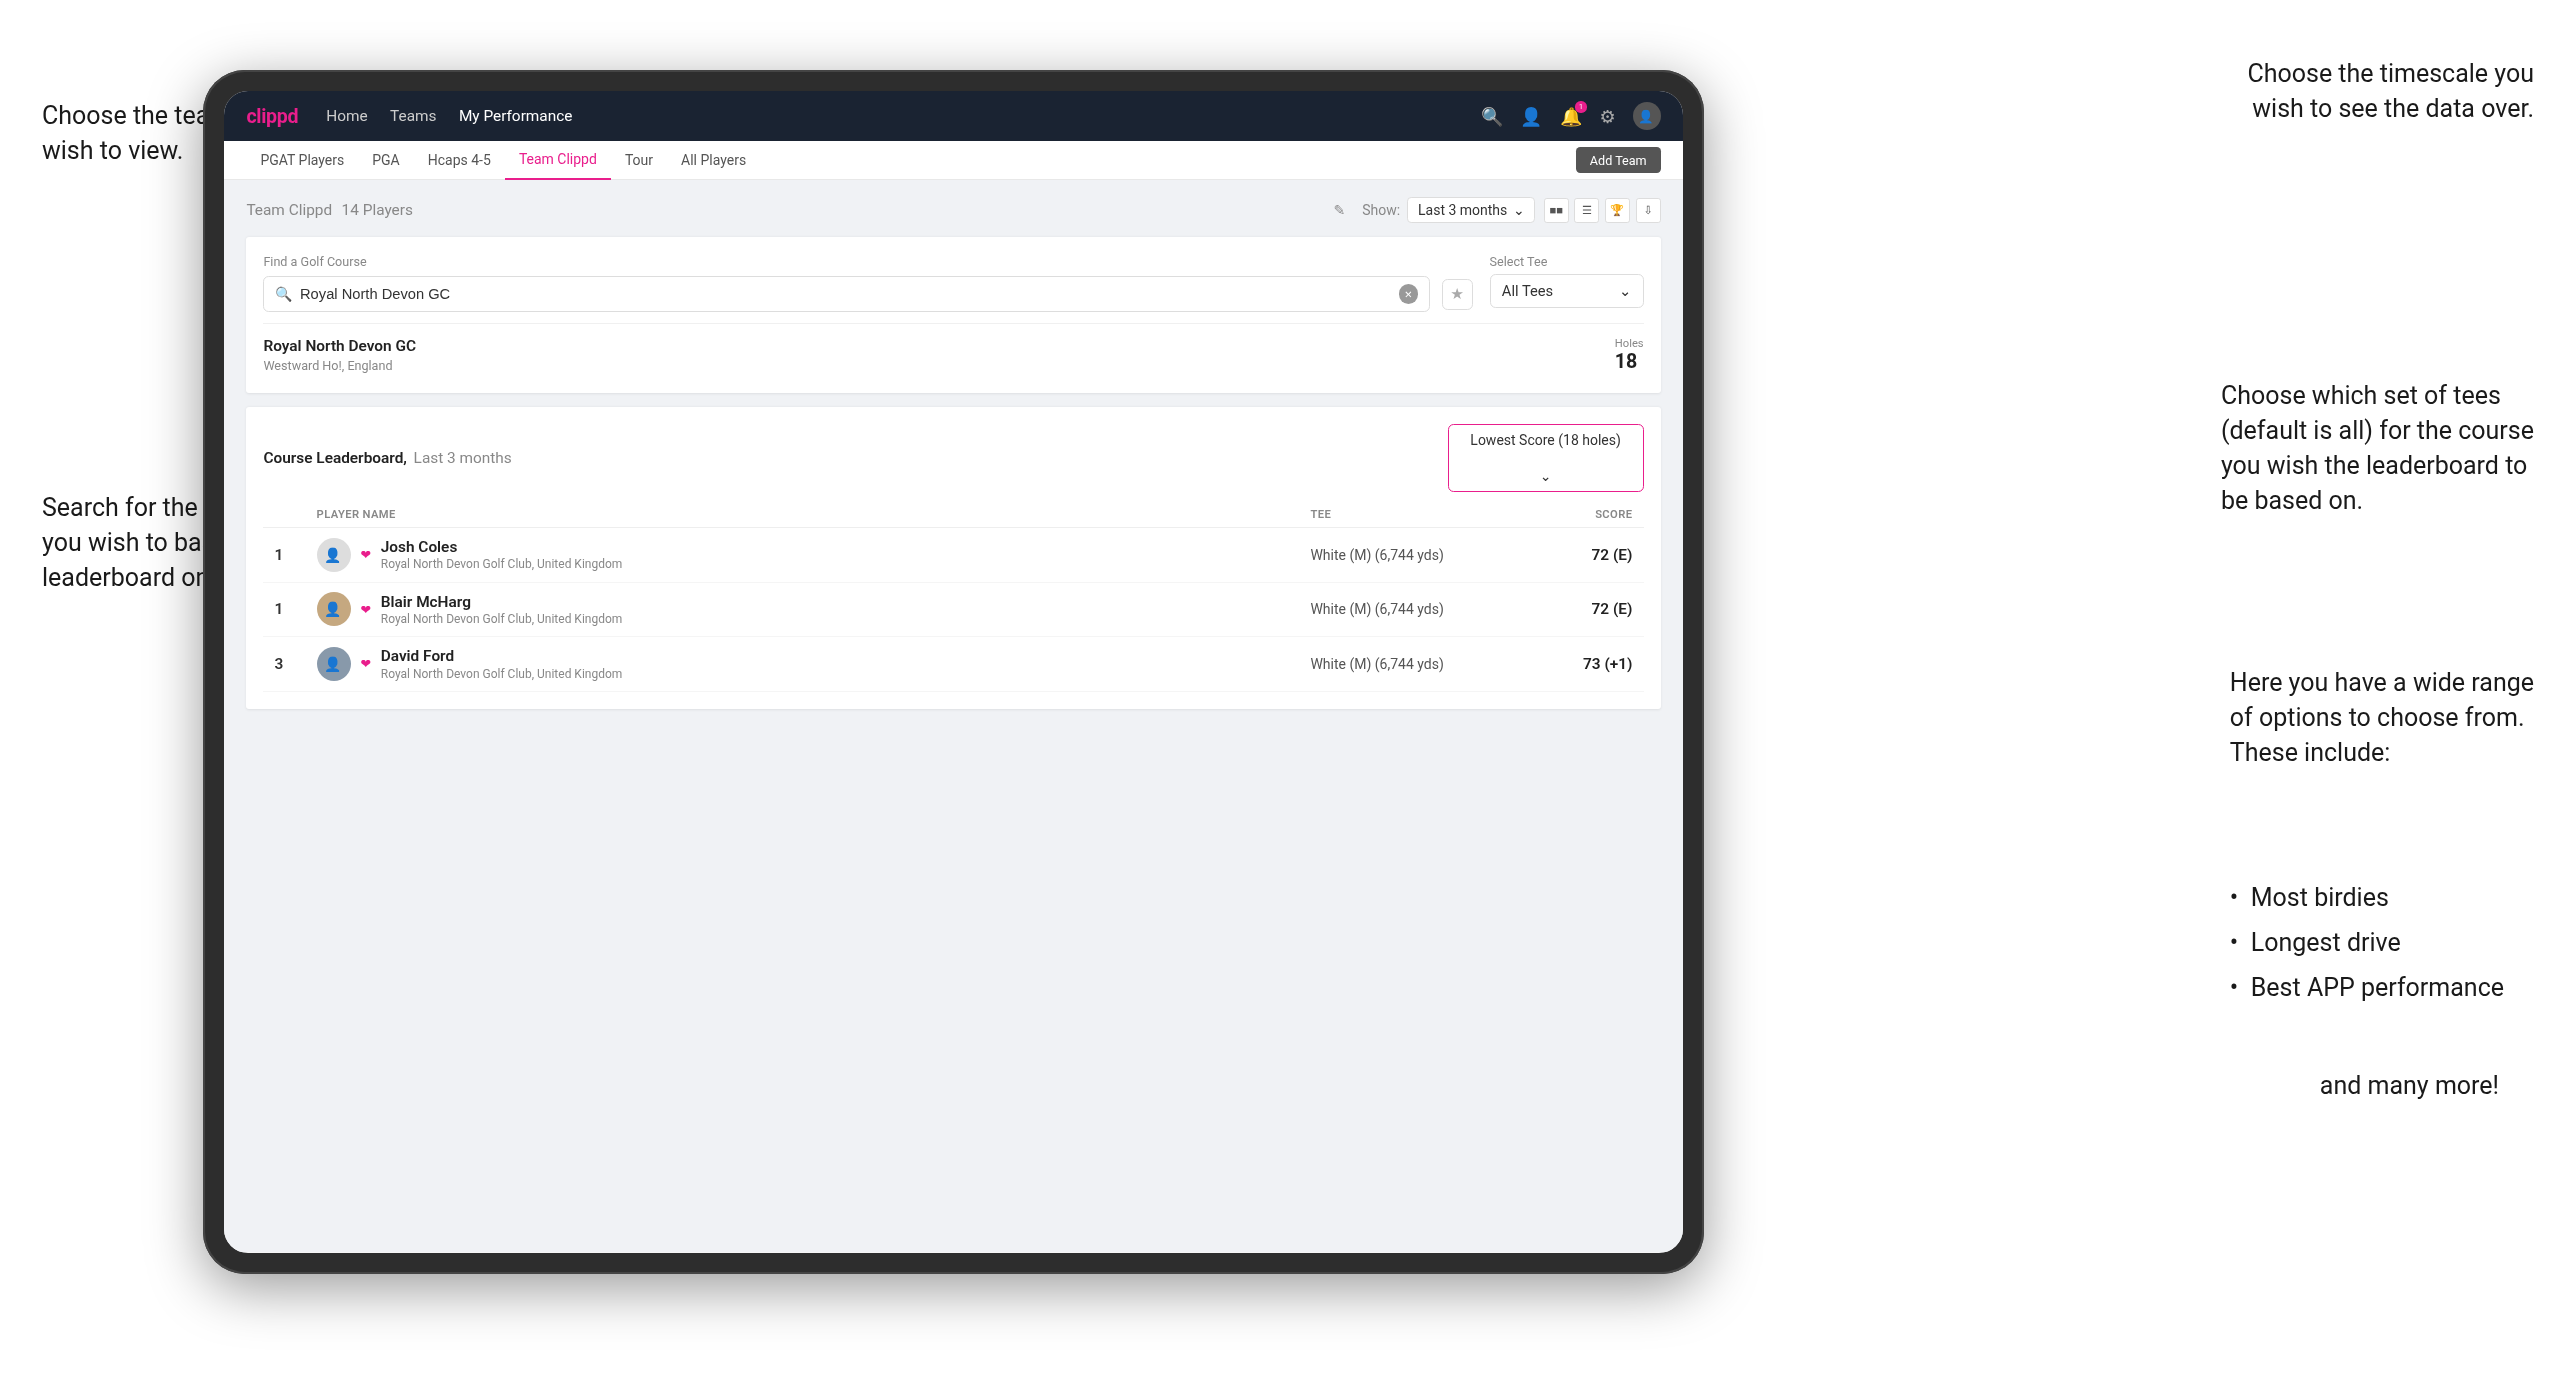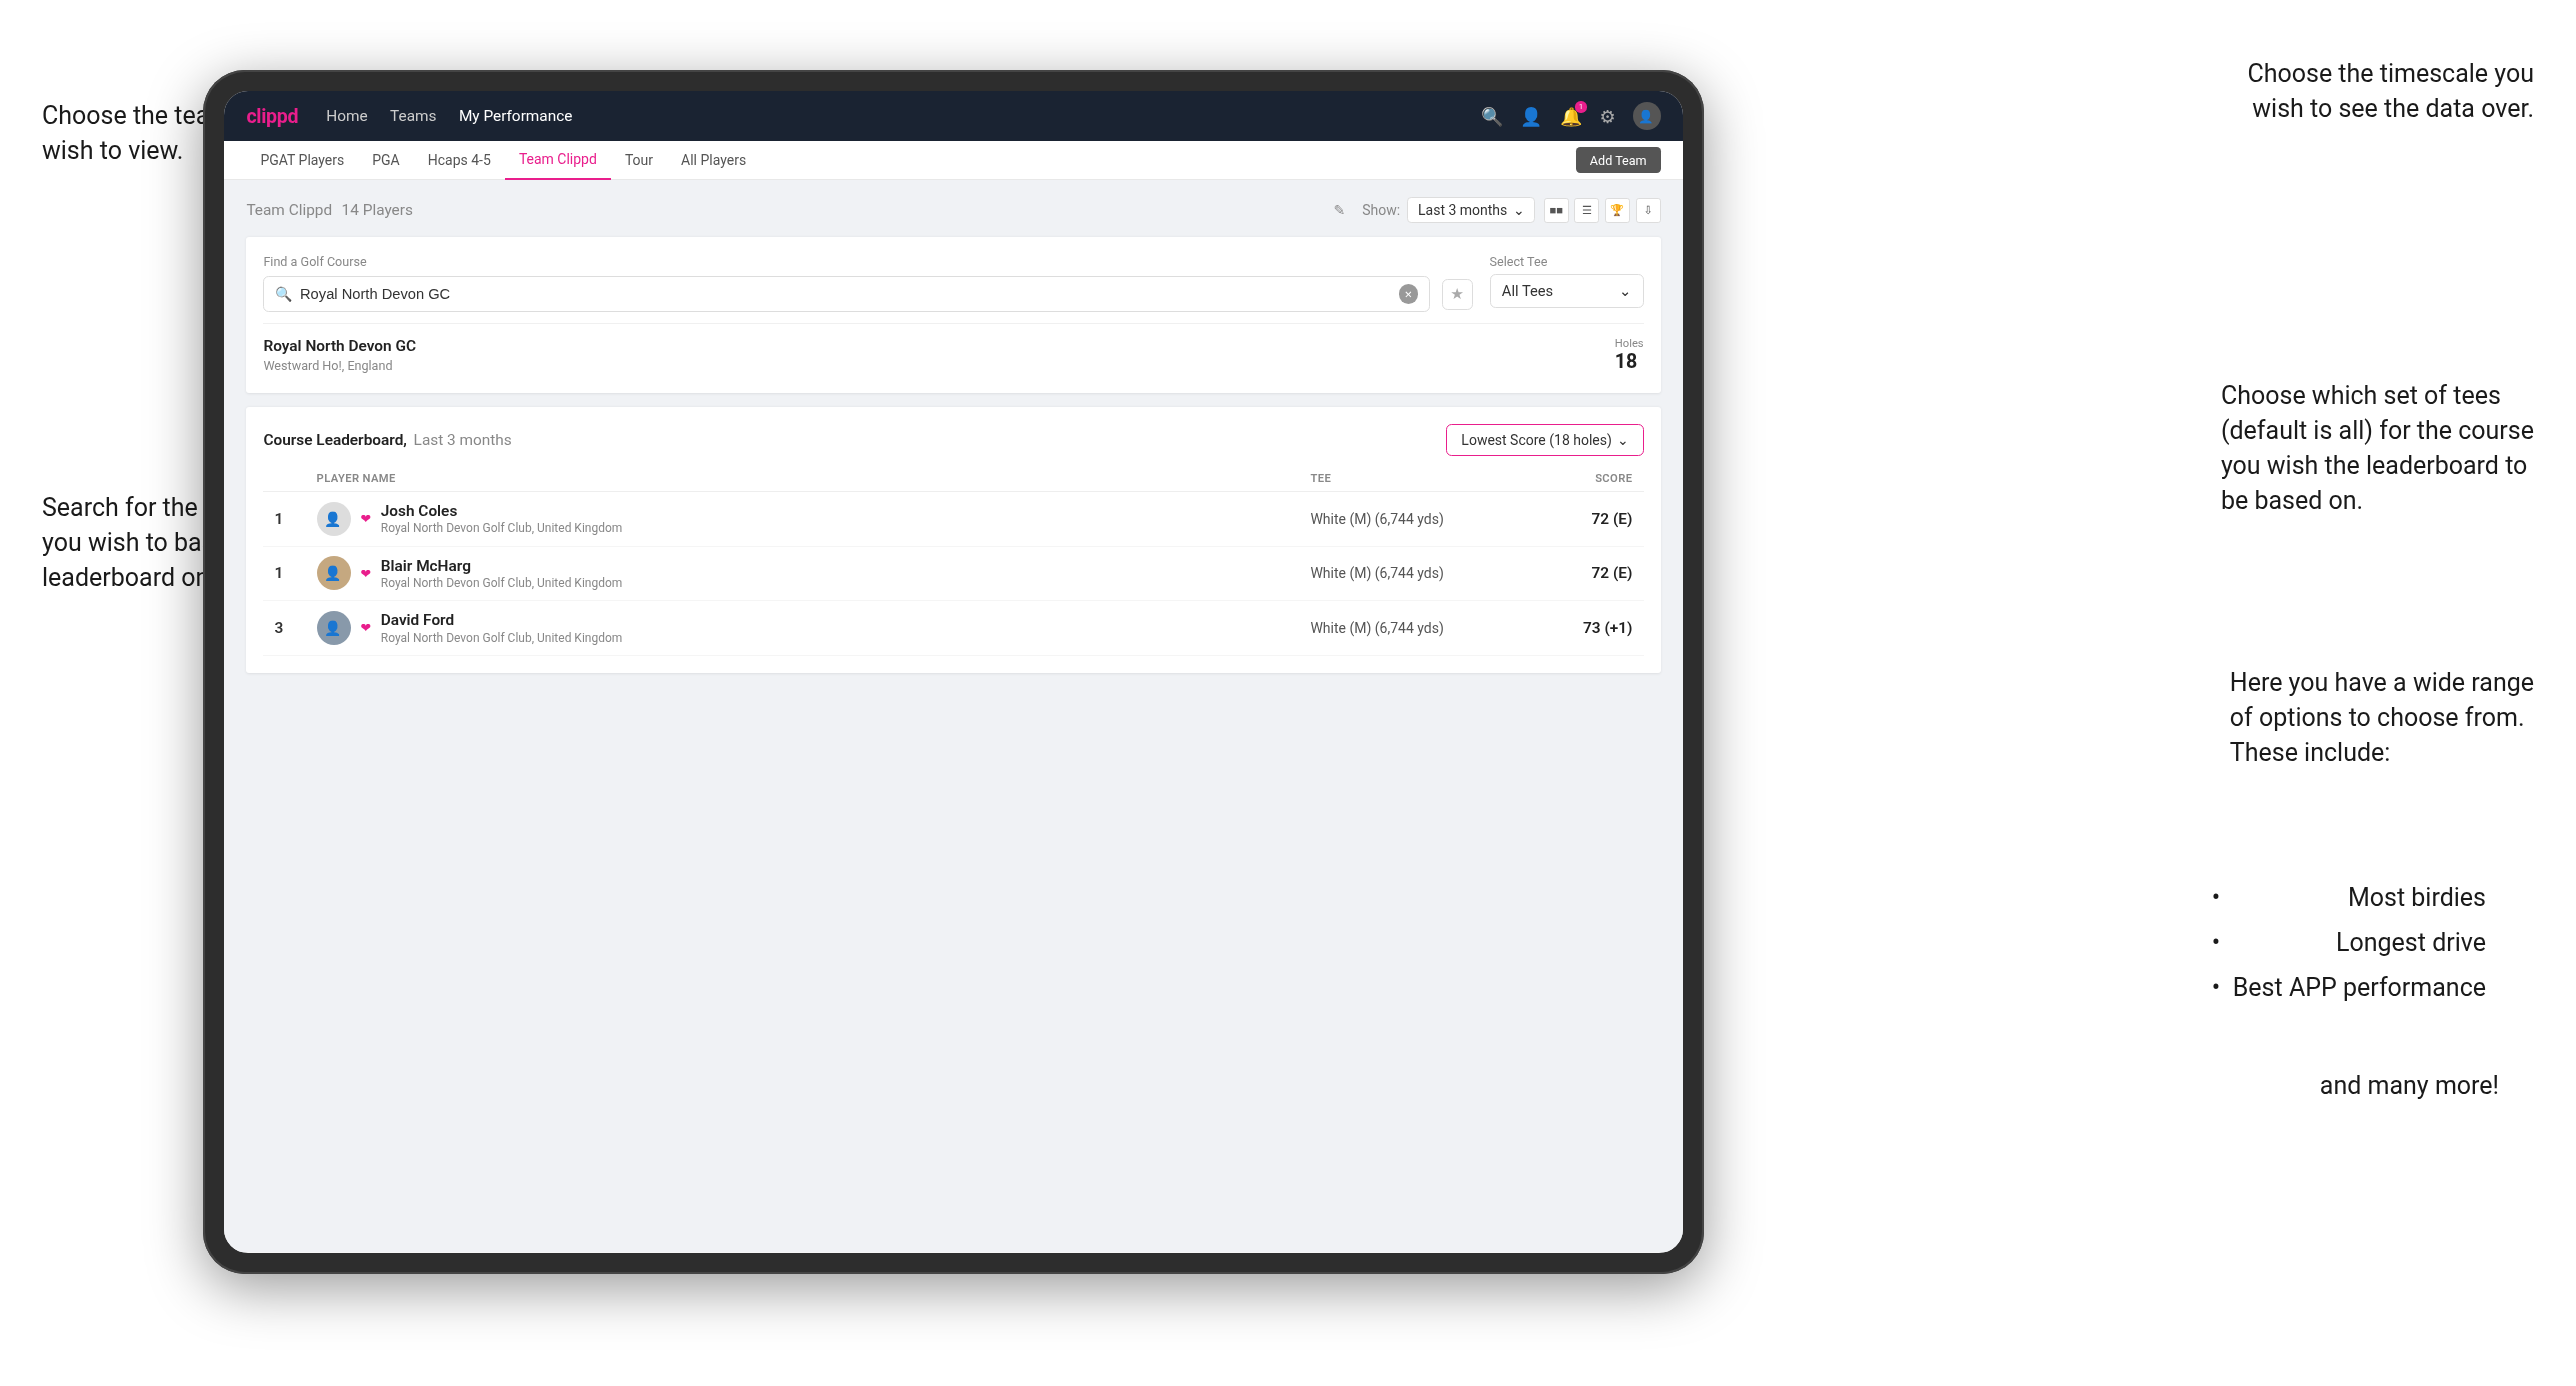--- a/index.html
+++ b/index.html
@@ -388,22 +388,23 @@
     .score-dropdown {
       border: 1.4px solid #e91e8c;
       border-radius: 5.6px;
       padding: 7px 14px;
       font-size: 14px;
       color: #333;
       background: white;
       cursor: pointer;
       display: flex;
       align-items: center;
-      gap: 5px;
+      gap: 20px;
       min-width: 196px;
+      flex-direction: column;
     }
 
     
     .table-header {
       display: grid;
       grid-template-columns: 42px 1fr 196px 126px;
       padding: 5.6px 11.2px;
       border-bottom: 0.7px solid #eee;
     }
 
@@ -530,21 +531,21 @@
 
 <div class="annotation" style="right: 42px; top: 378px; max-width: 378px; white-space: pre-line;">Choose which set of tees
 (default is all) for the course
 you wish the leaderboard to
 be based on.</div>
 
 <div class="annotation" style="right: 42px; top: 665px; max-width: 392px; white-space: pre-line;">Here you have a wide range
 of options to choose from.
 These include:</div>
 
-<ul class="bullet-list" style="position:absolute; right: 90px; top: 875px; text-align: right;">
+<ul class="bullet-list" style="position:absolute; right: 72px; top: 875px;">
   <li>Most birdies</li>
   <li>Longest drive</li>
   <li>Best APP performance</li>
 </ul>
 
 <div class="annotation" style="right: 77px; top: 1068px; font-size: 25px;">and many more!</div>
 
 <div class="tablet-frame">
   <div class="tablet-screen">
 

